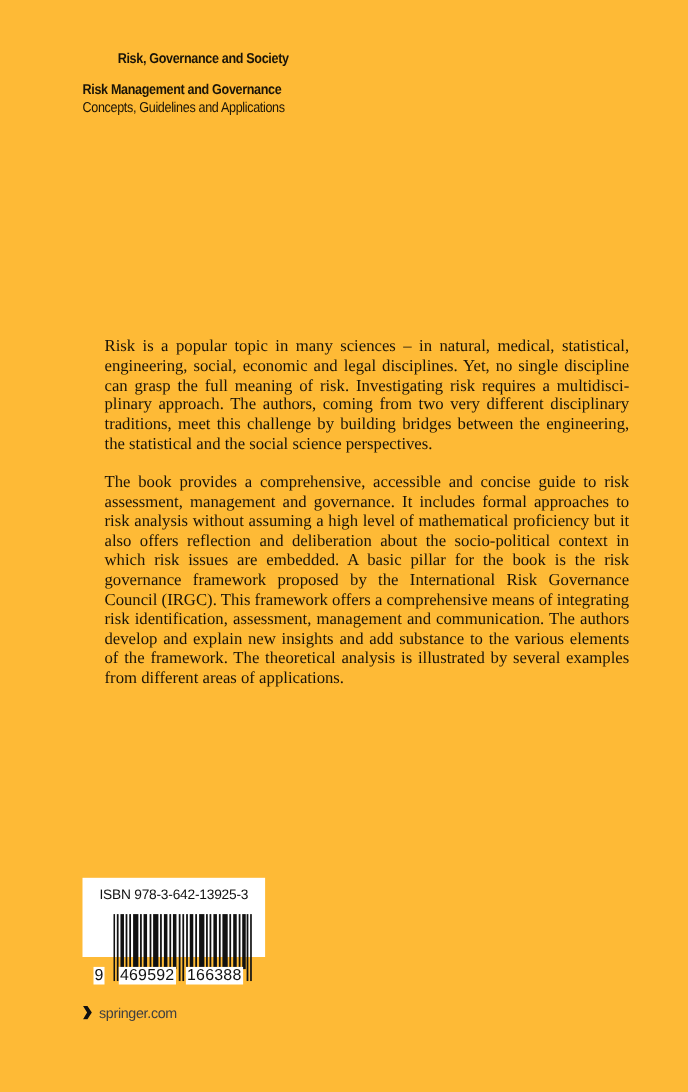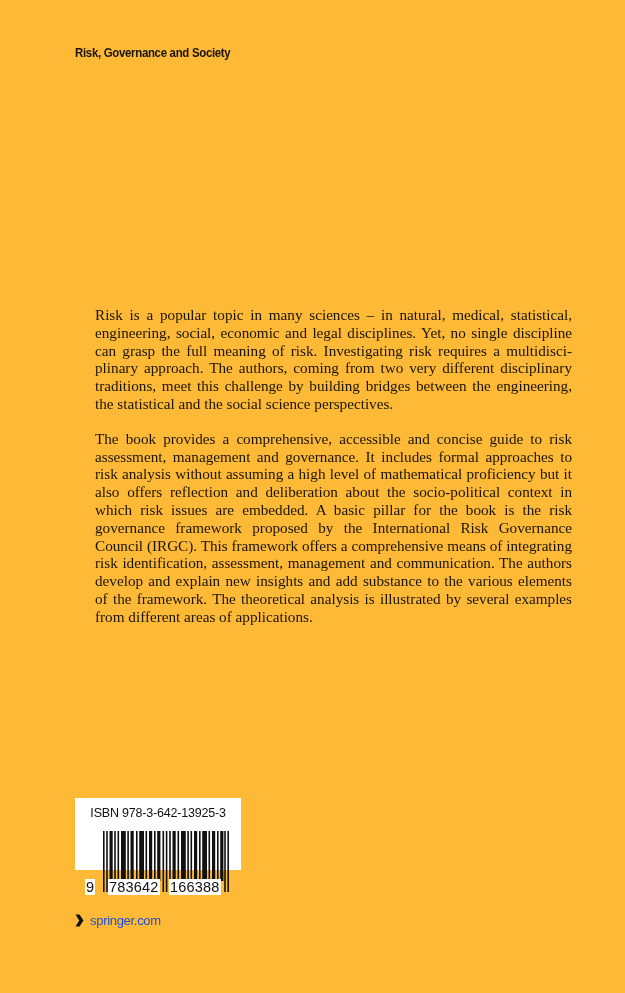--- a/index.html
+++ b/index.html
@@ -102,33 +102,35 @@
   .springer {
     position: absolute;
     left: 75px;
     top: 913px;
     display: flex;
     align-items: center;
     font-family: "Liberation Sans", sans-serif;
     font-size: 13px;
     letter-spacing: -0.3px;
     text-decoration: none;
-    color: #1d4ed8;
+    color: #404040;
   }
   .springer .arrow {
     width: 9px;
     height: 13px;
     margin-right: 6px;
   }
 </style>
 </head>
 <body>
 
 <div class="header">
   <div class="line series"><span class="condensed">Risk, Governance and Society</span></div>
+  <div class="line bold"><span class="condensed">Risk Management and Governance</span></div>
+  <div class="line"><span class="condensed">Concepts, Guidelines and Applications</span></div>
 </div>
 
 <div class="blurb">
   <p>Risk is a popular topic in many sciences – in natural, medical, statistical, engineering, social, economic and legal disciplines. Yet, no single discipline can grasp the full meaning of risk. Investigating risk requires a multidisci­plinary approach. The authors, coming from two very different disciplinary traditions, meet this challenge by building bridges between the engineering, the statistical and the social science perspectives.</p>
   <p>The book provides a comprehensive, accessible and concise guide to risk assessment, management and governance. It includes formal approaches to risk analysis without assuming a high level of mathematical proficiency but it also offers reflection and deliberation about the socio-political con­text in which risk issues are embedded. A basic pillar for the book is the risk governance framework proposed by the International Risk Governance Council (IRGC). This framework offers a comprehensive means of inte­grating risk identification, assessment, management and communication. The authors develop and explain new insights and add substance to the various elements of the framework. The theoretical analysis is illustrated by several examples from different areas of applications.</p>
 </div>
 
 <div class="isbn-box">
   <div class="isbn-text">ISBN 978-3-642-13925-3</div>
   <svg class="barcode" viewBox="0 0 126 61" preserveAspectRatio="none">
@@ -166,21 +168,21 @@
       <rect x="109" y="0" width="3.2" height="50"></rect>
       <rect x="114" y="0" width="1.6" height="50"></rect>
       <rect x="117.2" y="0" width="3.2" height="50"></rect>
 
       <rect x="121.2" y="0" width="1.6" height="61"></rect>
       <rect x="124.4" y="0" width="1.6" height="61"></rect>
     </g>
   </svg>
   <div class="barcode-digits">
     <span style="left:0;">9</span>
-    <span style="left:23px;">783642</span>
+    <span style="left:23px;">469592</span>
     <span style="left:84px;">166388</span>
   </div>
 </div>
 
 <a class="springer">
   <svg class="arrow" viewBox="0 0 9 13">
     <path d="M0.5 0.5 L4.5 0.5 L8.5 6.5 L4.5 12.5 L0.5 12.5 L4.2 6.5 Z" fill="#111"></path>
   </svg>
   <span>springer.com</span>
 </a>

